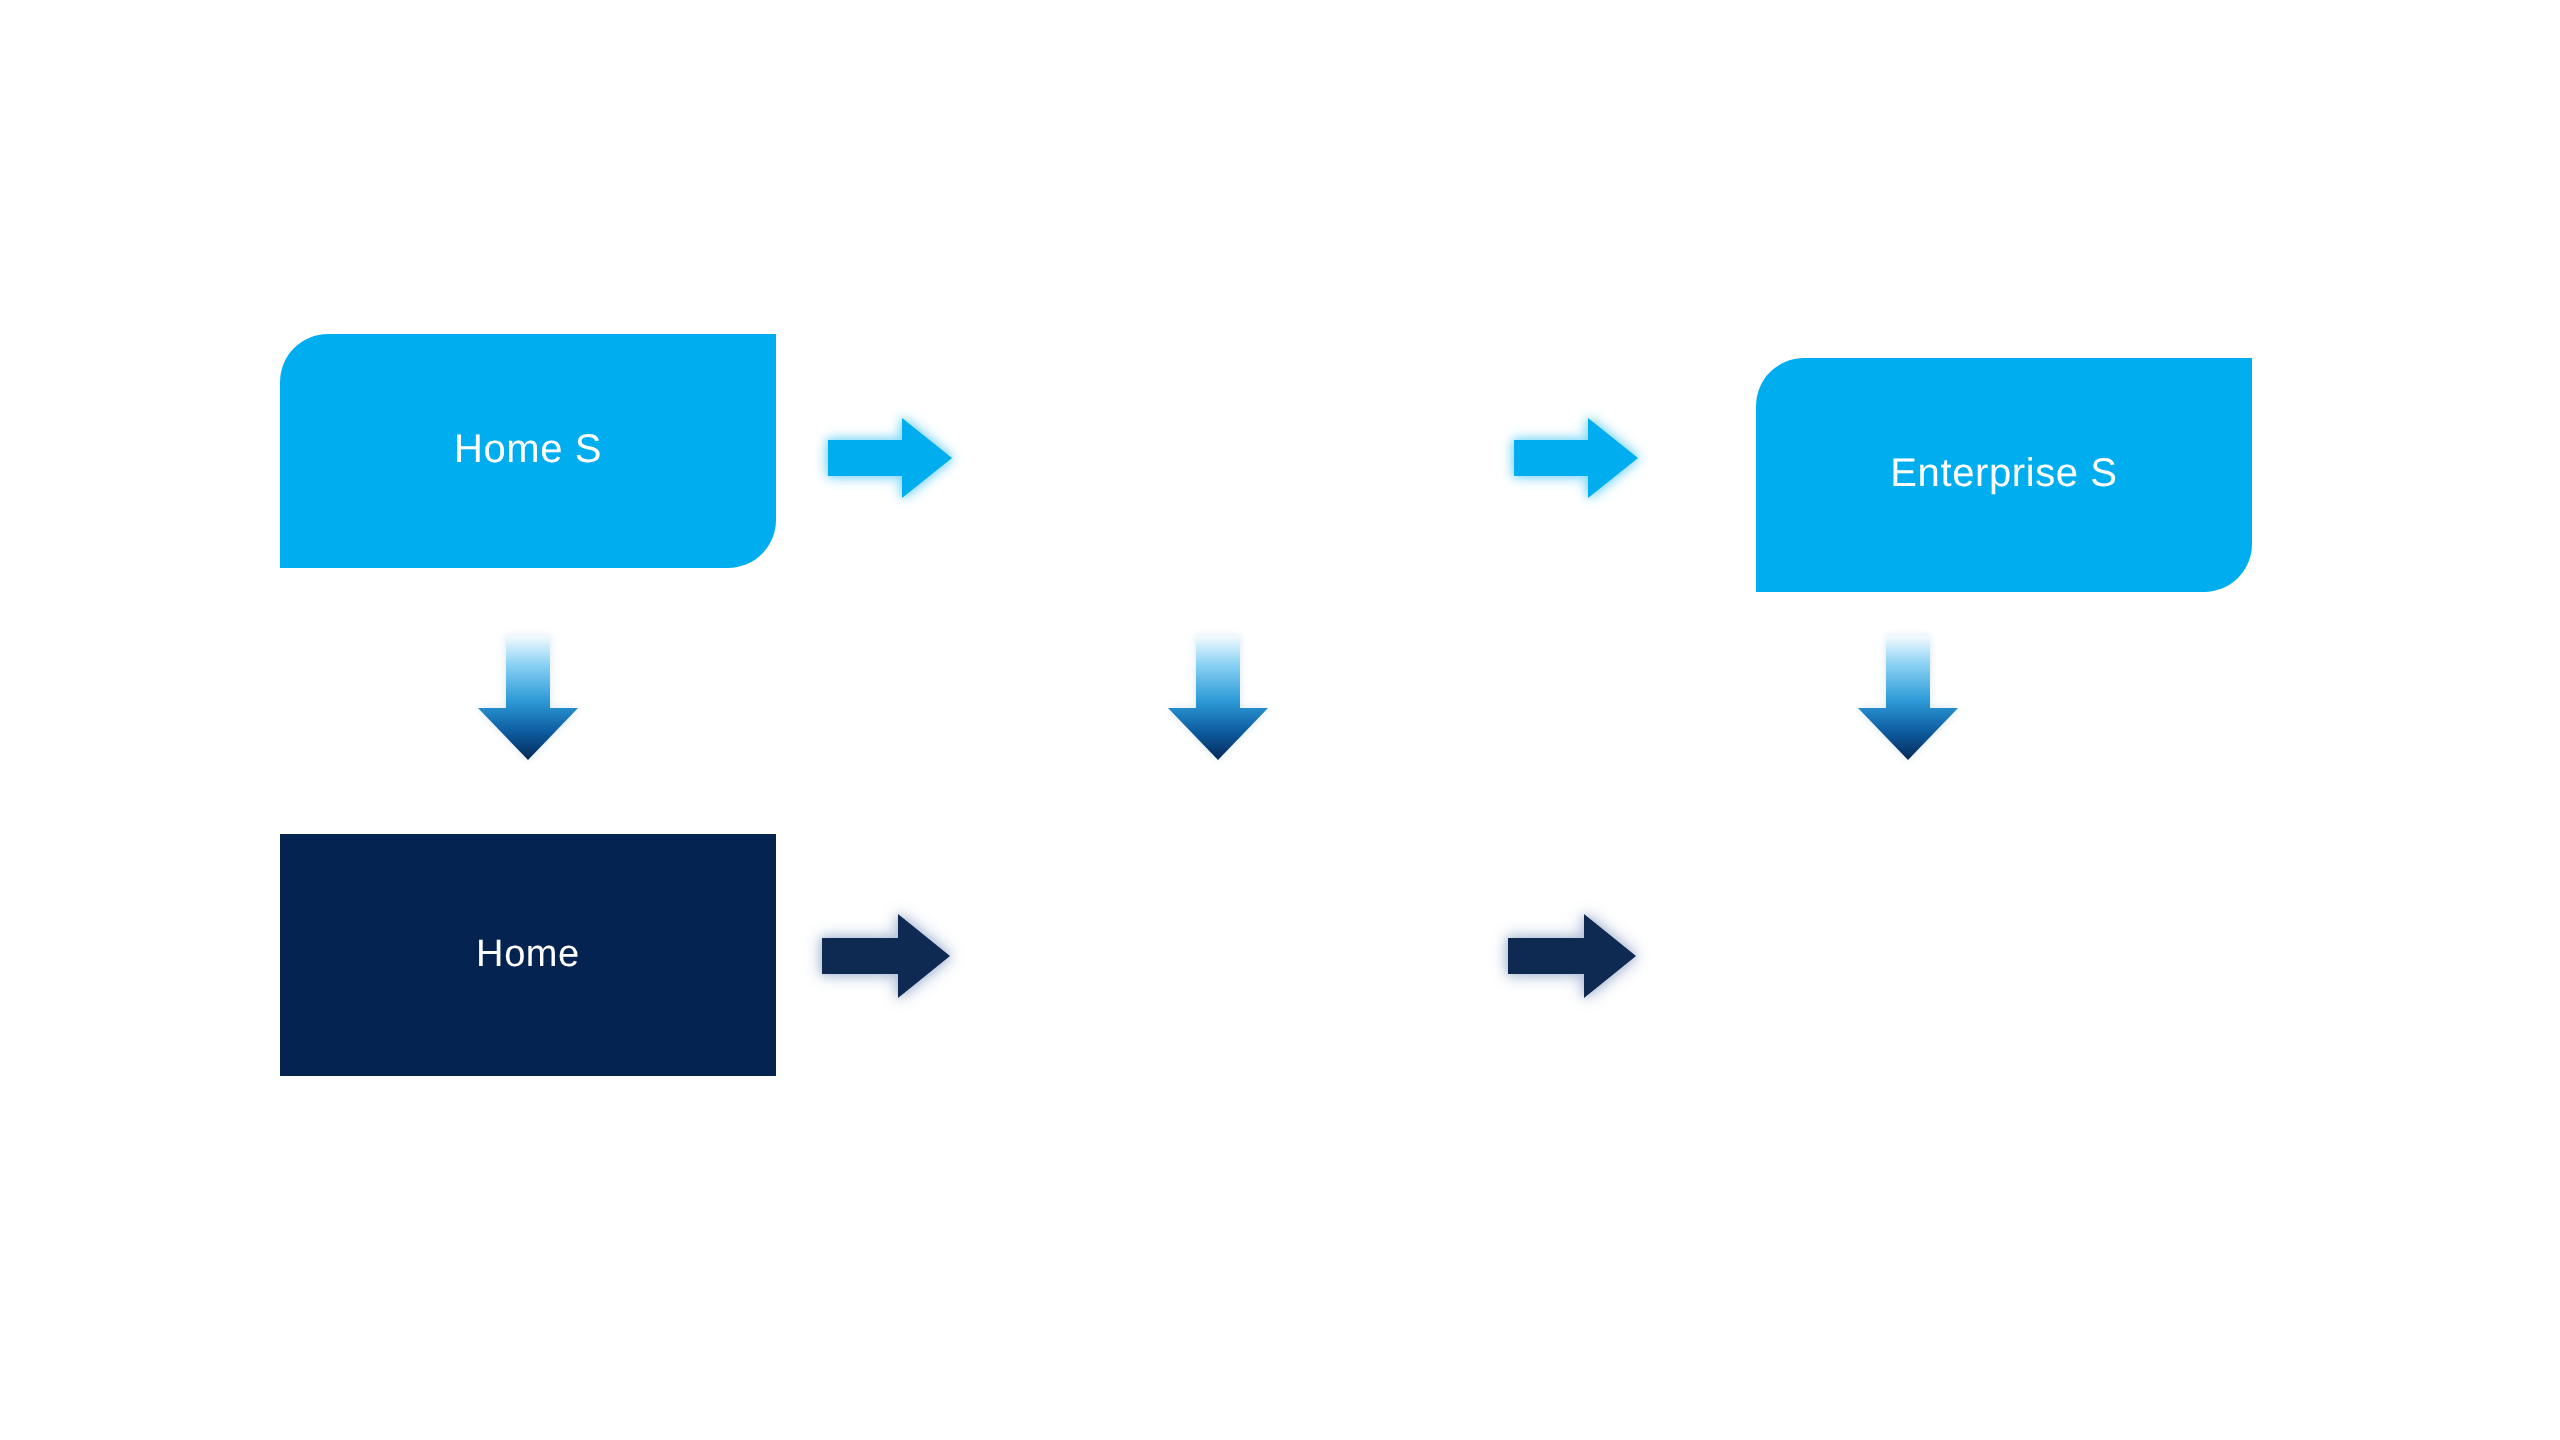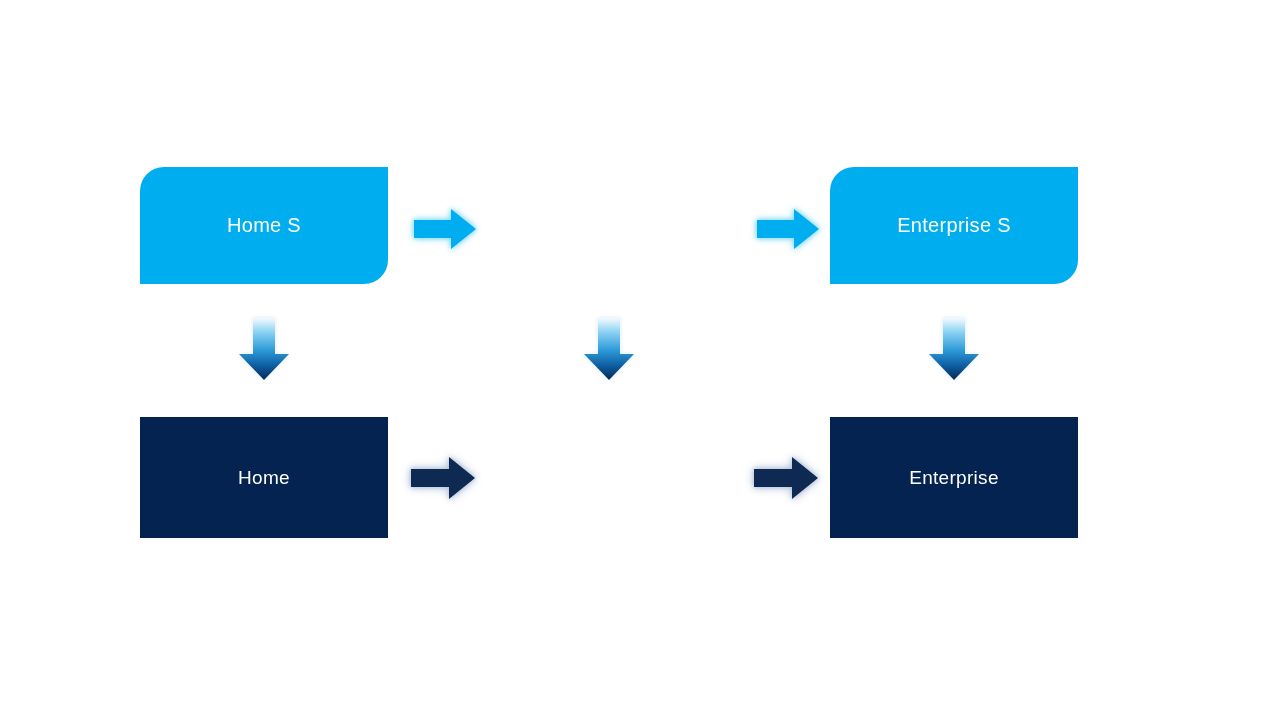--- a/index.html
+++ b/index.html
@@ -30,21 +30,21 @@
     border-radius: 24px 0 24px 0;
   }
   .box-bottom {
     top: 417px;
     height: 121px;
     background: var(--c-bottom_box, #042350);
     border-radius: 0;
   }
   .c0 { left: 140px; }
   .c1 { left: 485px; }
-  .c2 { left: 830px; }
+  .c2 { left: 878px; margin-top: 12px; }
   .box-label {
     color: var(--c-text, #ffffff);
     font-size: 20px;
     letter-spacing: 0.3px;
     white-space: nowrap;
   }
   .box-bottom .box-label { font-size: 19px; }
 
   .arrow { position: absolute; line-height: 0; }
   .arrow svg { display: block; }
@@ -137,23 +137,20 @@
           <stop offset="1" style="stop-color: var(--c-down_arrow_gradient_bottom, #052A57)"></stop>
         </linearGradient>
       </defs>
       <polygon points="14,0 36,0 36,36 50,36 25,62 0,36 14,36" fill="url(#gradDown2)"></polygon>
     </svg>
   </div>
 
   <div class="box box-bottom c0">
     <span class="box-label">Home</span>
   </div>
-  <div class="box box-bottom c2">
-    <span class="box-label">Enterprise</span>
-  </div>
 
   <div class="arrow arrow-right-bottom r-bot-0">
     <svg width="66" height="46" viewBox="0 0 66 46" aria-hidden="true">
       <polygon points="0,14 38,14 38,2 64,23 38,44 38,32 0,32" fill="currentColor"></polygon>
     </svg>
   </div>
   <div class="arrow arrow-right-bottom r-bot-1">
     <svg width="66" height="46" viewBox="0 0 66 46" aria-hidden="true">
       <polygon points="0,14 38,14 38,2 64,23 38,44 38,32 0,32" fill="currentColor"></polygon>
     </svg>

